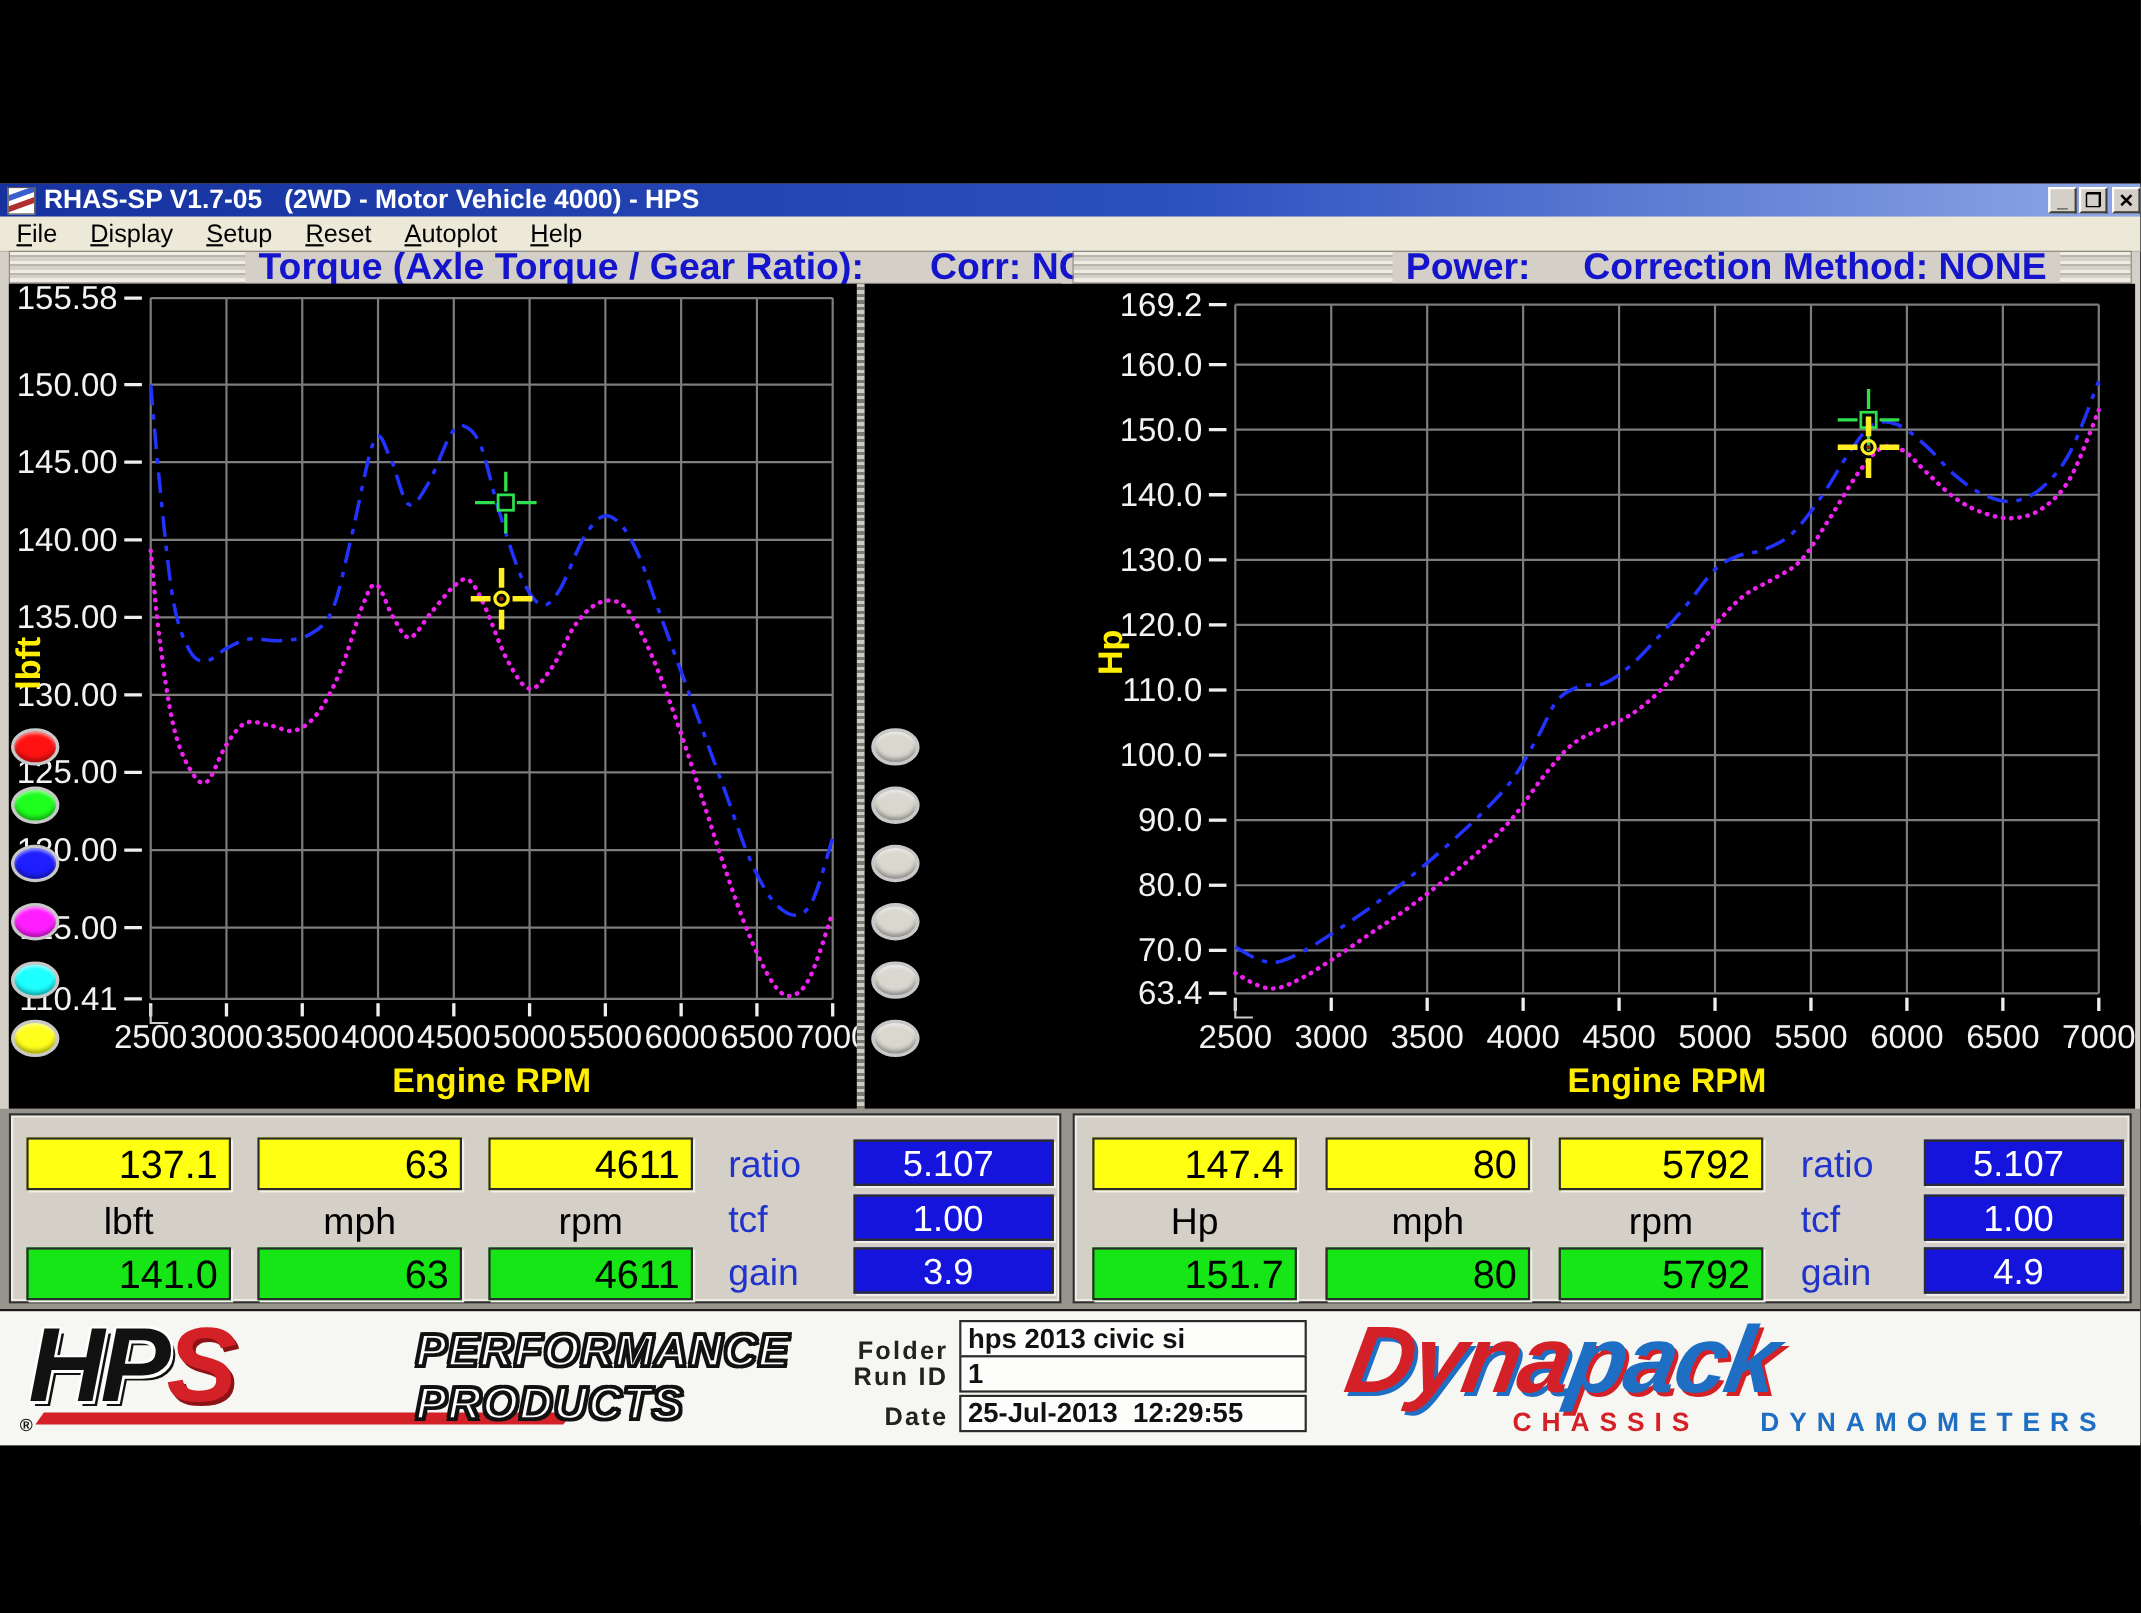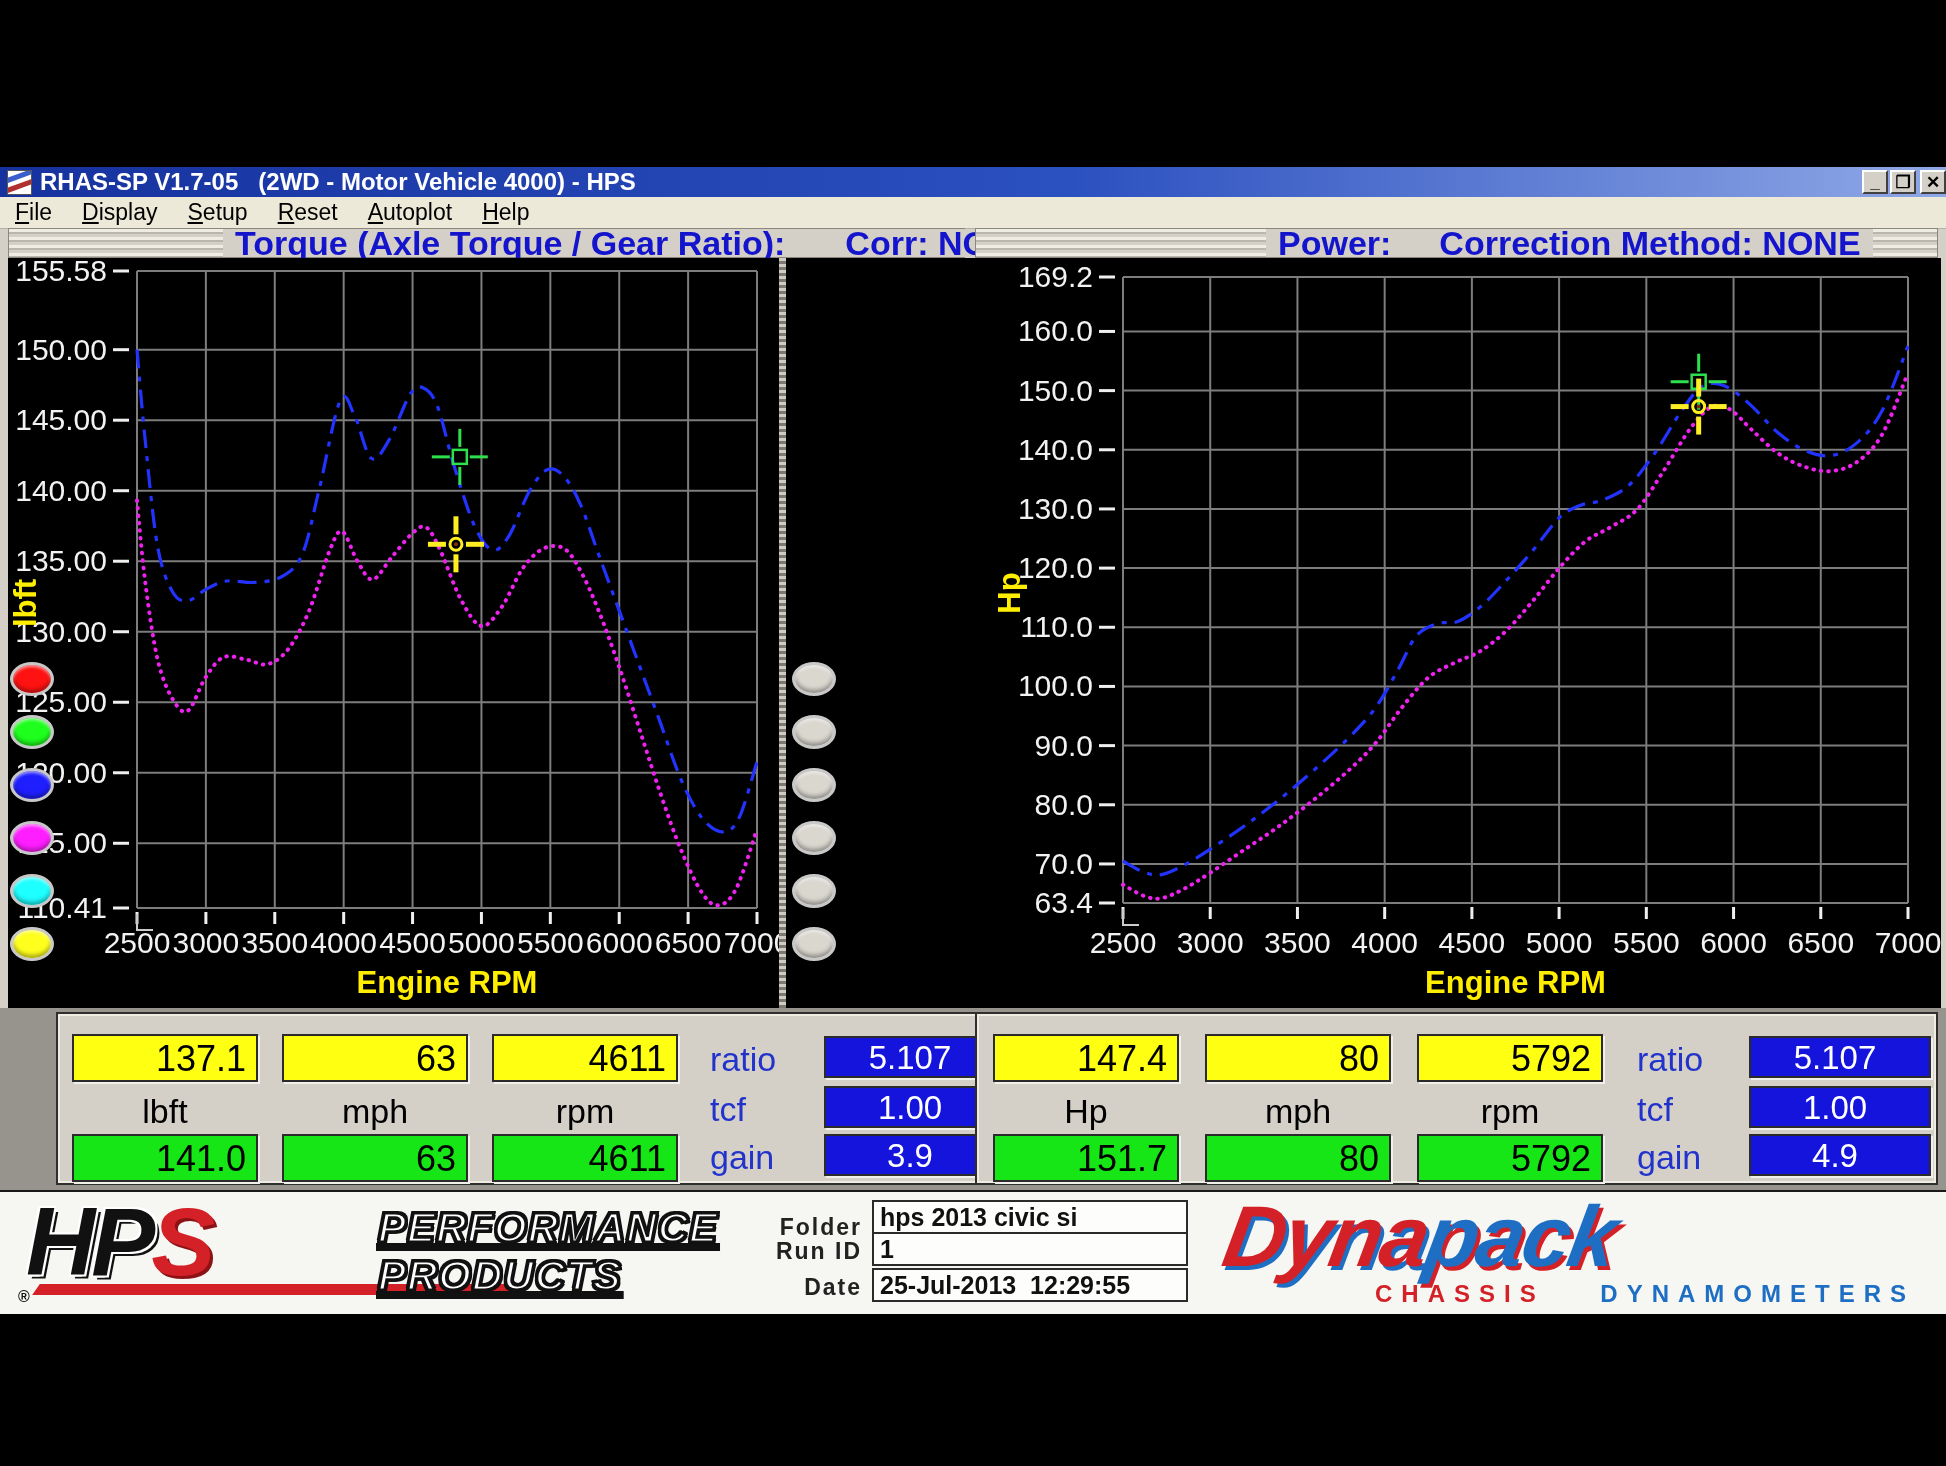--- a/index.html
+++ b/index.html
@@ -50,21 +50,21 @@
   
   #footer{position:absolute;left:0;top:1190px;width:1946px;height:122px;background:#f6f6f2;border-top:2px solid #1a1a1a;}
   #hps-logo{position:absolute;left:26px;top:4px;font-style:italic;font-weight:bold;}
   #hps-hp{font-size:96px;letter-spacing:-4px;color:#111;line-height:92px;
     text-shadow:-2px -2px 0 #fff,2px -2px 0 #fff,-2px 2px 0 #fff,2px 2px 0 #fff,4px 4px 0 #111;}
   #hps-s{font-size:96px;color:#d42127;line-height:92px;text-shadow:3px 3px 0 #8c1216;}
   #hps-bar{position:absolute;left:10px;top:88px;width:480px;height:11px;background:#d42127;transform:skewX(-35deg);}
   #hps-reg{position:absolute;left:-8px;top:92px;font-size:16px;color:#111;font-style:normal;}
   .hps-sub{position:absolute;left:352px;font-size:42px;font-weight:bold;font-style:italic;color:#fff;
     letter-spacing:1px;-webkit-text-stroke:3px #111;
-    text-shadow:-2px -2px 0 #111,2px -2px 0 #111,-2px 2px 0 #111,2px 2px 0 #111;text-decoration:underline;}
+    text-shadow:-2px -2px 0 #111,2px -2px 0 #111,-2px 2px 0 #111,2px 2px 0 #111;}
   .form-label{position:absolute;width:170px;text-align:right;font-size:23px;font-weight:bold;color:#222;letter-spacing:2px;}
   .form-input{position:absolute;width:300px;height:30px;border:2px solid #2b2b2b;background:#fdfdfb;
     font-family:"Liberation Sans",sans-serif;font-size:25px;font-weight:bold;color:#111;padding:0 6px;}
   #dynapack-logo{position:absolute;left:1225px;top:2px;width:690px;}
   #dyna-main{font-size:86px;font-weight:bold;font-style:italic;letter-spacing:-2px;transform:skewX(-10deg);line-height:84px;white-space:nowrap;}
   #dyna-part1{color:#d42127;text-shadow:4px 4px 0 #1e6fc4;}
   #dyna-part2{color:#1e6fc4;text-shadow:4px 4px 0 #d42127;}
   #dyna-sub{position:absolute;left:150px;top:86px;width:540px;display:flex;justify-content:space-between;}
   #dyna-sub-1{color:#d42127;font-size:24px;font-weight:bold;letter-spacing:9px;}
   #dyna-sub-2{color:#1e6fc4;font-size:24px;font-weight:bold;letter-spacing:9px;}
@@ -280,21 +280,21 @@
       <div class="swatch" style="background: rgb(218, 215, 207);"></div>
       <div class="swatch" style="background: rgb(218, 215, 207);"></div>
       <div class="swatch" style="background: rgb(218, 215, 207);"></div>
       <div class="swatch" style="background: rgb(218, 215, 207);"></div>
       <div class="swatch" style="background: rgb(218, 215, 207);"></div>
       <div class="swatch" style="background: rgb(218, 215, 207);"></div>
     </div>
 
   <div id="readout-row">
 
-    <div class="readout-panel" style="left:8px;width:957px;margin-left:48px;">
+    <div class="readout-panel" style="left:8px;width:957px;">
       <div class="val-box val-yellow" style="left:14px;top:20px;">137.1</div>
       <div class="val-box val-yellow" style="left:224px;top:20px;">63</div>
       <div class="val-box val-yellow" style="left:434px;top:20px;">4611</div>
       <div class="unit-label" style="left:14px;top:78px;">lbft</div>
       <div class="unit-label" style="left:224px;top:78px;">mph</div>
       <div class="unit-label" style="left:434px;top:78px;">rpm</div>
       <div class="val-box val-green" style="left:14px;top:120px;">141.0</div>
       <div class="val-box val-green" style="left:224px;top:120px;">63</div>
       <div class="val-box val-green" style="left:434px;top:120px;">4611</div>
       <div class="side-label" style="left:652px;top:26px;">ratio</div>

